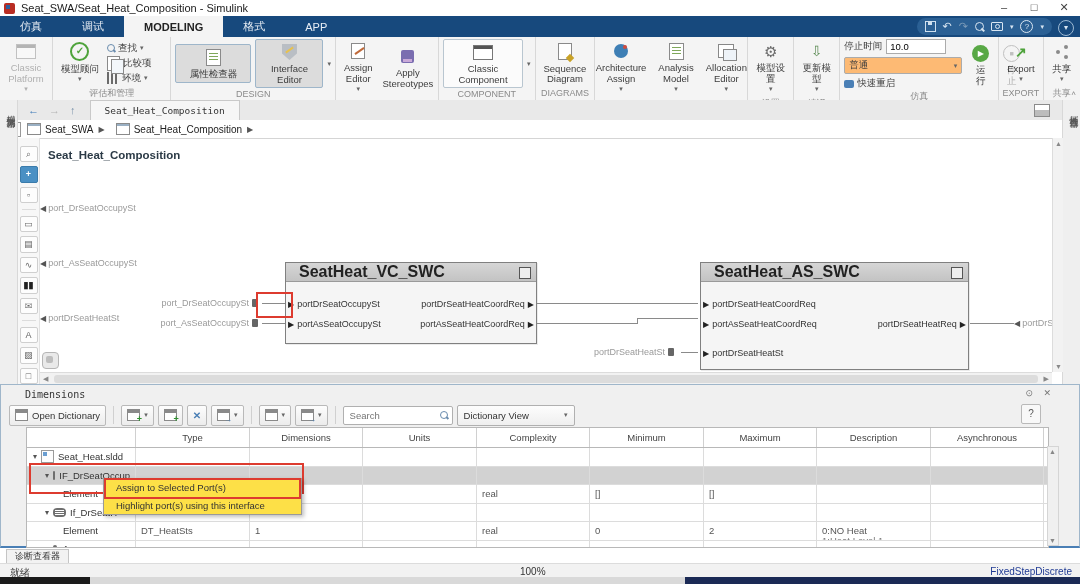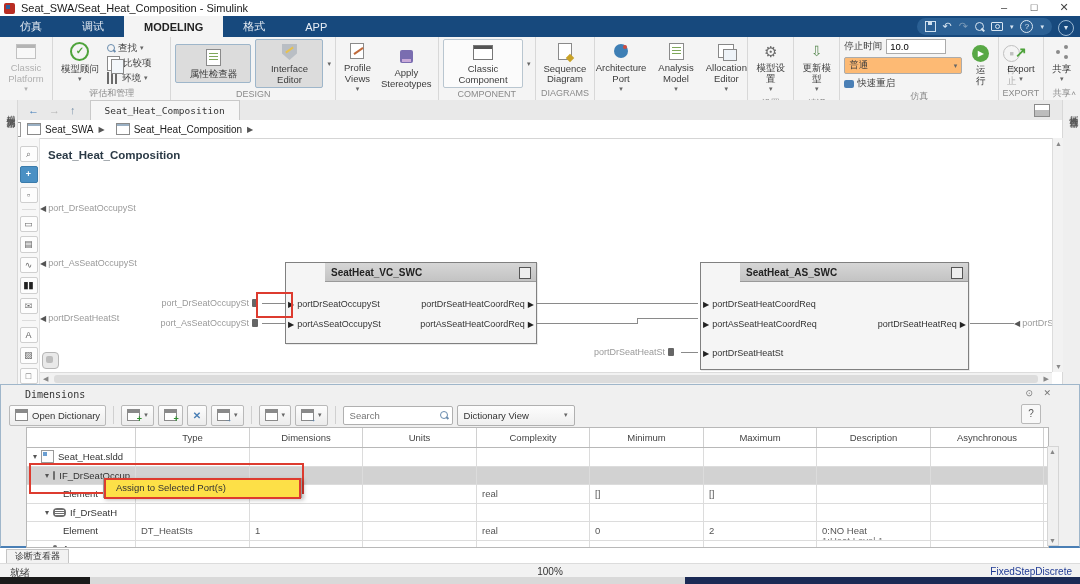--- a/index.html
+++ b/index.html
@@ -94,21 +94,21 @@
   .pico{width:16px;height:15px;border:1px solid #cfcfcf;background:#fdfdfd;border-radius:2px;font-size:9px;line-height:14px;text-align:center;color:#666;}
   .pico.blue{background:#4a90c4;color:#fff;border-color:#3a7bab;font-weight:bold;}
   .pico.dark{color:#222;font-weight:bold;}
   .psep{width:14px;height:1px;background:#dcdcdc;margin:2px 0;}
   
   .canvas-title{position:absolute;left:48px;top:149px;font-size:11.5px;font-weight:bold;color:#2b3a46;}
   .extport{position:absolute;display:flex;align-items:center;gap:2px;font-size:9px;color:#9a9a9a;}
   .pglyph{color:#555;font-size:8px;}
   .sqglyph{width:6px;height:8px;background:#666;border-radius:1px;}
   .blk{position:absolute;background:#f5f5f5;border:1px solid #808080;box-shadow:1px 1px 0 rgba(0,0,0,.08);}
-  .blkhead{height:18px;background:linear-gradient(#d6d6d6,#c3c3c3);border-bottom:1px solid #9a9a9a;display:flex;align-items:center;padding:0 6px;font-size:10px;font-weight:bold;color:#222;margin-left:39px;}
+  .blkhead{height:18px;background:linear-gradient(#d6d6d6,#c3c3c3);border-bottom:1px solid #9a9a9a;display:flex;align-items:center;padding:0 13px;font-size:16px;font-weight:bold;color:#222;}
   .blkbadge{position:absolute;right:5px;top:4px;width:10px;height:10px;border:1.5px solid #555;background:#eee;}
   .iport{position:absolute;display:flex;align-items:center;gap:3px;font-size:9px;color:#333;}
   .iport .arr{color:#222;font-size:8px;}
   .oport{position:absolute;display:flex;align-items:center;gap:3px;font-size:9px;color:#333;}
   .oport .arr{color:#222;font-size:8px;}
   .wire{position:absolute;background:#8a8a8a;}
   .redrect{position:absolute;border:2px solid #dd3b2f;background:transparent;}
   .nearlabel{position:absolute;display:flex;align-items:center;gap:3px;font-size:9px;color:#9a9a9a;justify-content:flex-end;}
   .vsb{position:absolute;left:1052px;top:138px;width:10px;height:234px;background:#f2f2f2;border-left:1px solid #dcdcdc;}
   .hsb{position:absolute;left:40px;top:372px;width:1012px;height:12px;background:#f2f2f2;border-top:1px solid #dcdcdc;}
@@ -260,21 +260,21 @@
       </div>
       <div class="rglabel">DESIGN</div>
     </div>
 
     <div class="rgroup" style="width:102px;">
       <div class="rgbody">
         <div class="bigbtn">
           <span class="bicon">
               <span class="ico-box pencil-page"></span>
             </span>
-          <span>Profile Views</span>
+          <span>Assign Editor</span>
           <span class="dd">▾</span>
         </div>
         <div class="bigbtn">
           <span class="bicon">
               <span class="ico-box stamp-ico"></span>
             </span>
           <span>Apply Stereotypes</span>
         </div>
       </div>
       <div class="rglabel">PROFILES</div>
@@ -304,21 +304,21 @@
       </div>
       <div class="rglabel">DIAGRAMS</div>
     </div>
 
     <div class="rgroup" style="width:152px;">
       <div class="rgbody" style="justify-content:center;gap:4px;">
         <div class="bigbtn">
           <span class="bicon">
               <span class="ico-box globe-ico"></span>
             </span>
-          <span>Architecture Port</span>
+          <span>Architecture Assign</span>
           <span class="dd">▾</span>
         </div>
         <div class="bigbtn">
           <span class="bicon">
               <span class="ico-box list-ico"></span>
             </span>
           <span>Analysis Model</span>
           <span class="dd">▾</span>
         </div>
         <div class="bigbtn">
@@ -727,27 +727,28 @@
     </div>
     <div class="tvsb">
       <span class="sbarrow" style="left:1px;top:1px;">▲</span>
       <span class="sbarrow" style="left:1px;bottom:1px;">▼</span>
     </div>
   </div>
 
   <div class="redrect r1"></div>
   <div class="ctxmenu">
     <div class="ctxitem">Assign to Selected Port(s)</div>
+    <div class="ctxitem">Highlight port(s) using this interface</div>
   </div>
   <div class="redrect r2"></div>
 
   <div class="diagbtn">诊断查看器</div>
   <div class="statusbar">
     <span class="abs" style="left:10px;top:2px;">就绪</span>
-    <span class="abs" style="left:520px;top:2px;width:60px;text-align:center;">100%</span>
+    <span class="abs" style="left:520px;top:2px;width:60px;text-align:left;">100%</span>
     <span class="abs" style="right:8px;top:2px;color:#1f3a93;">FixedStepDiscrete</span>
   </div>
   <div class="bottomstrip">
     <div class="bs1"></div>
     <div class="bs2"></div>
     <div class="bs3"></div>
   </div>
 </div>
 
 </body></html>

